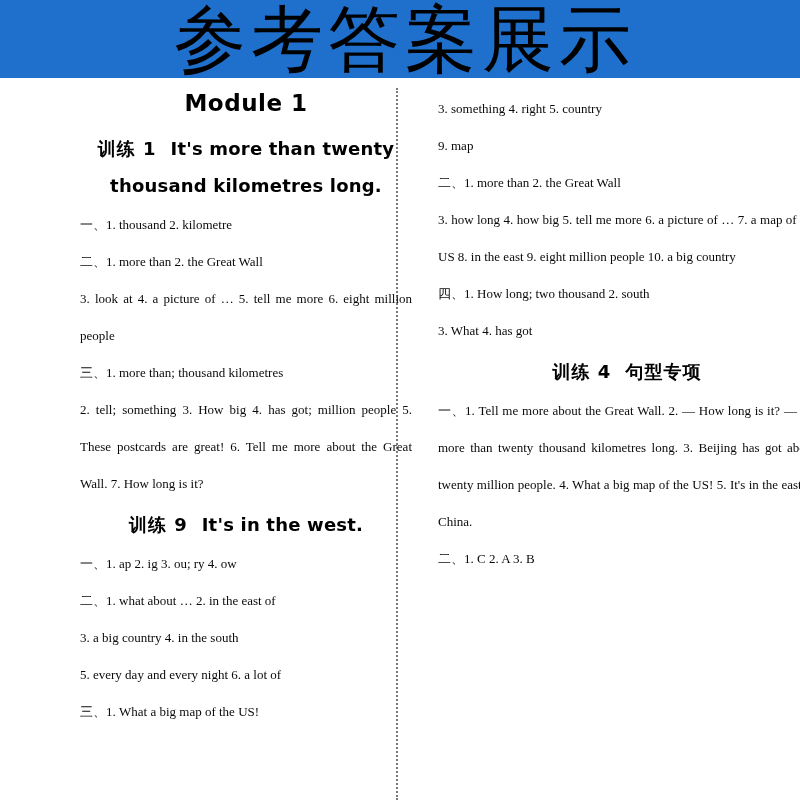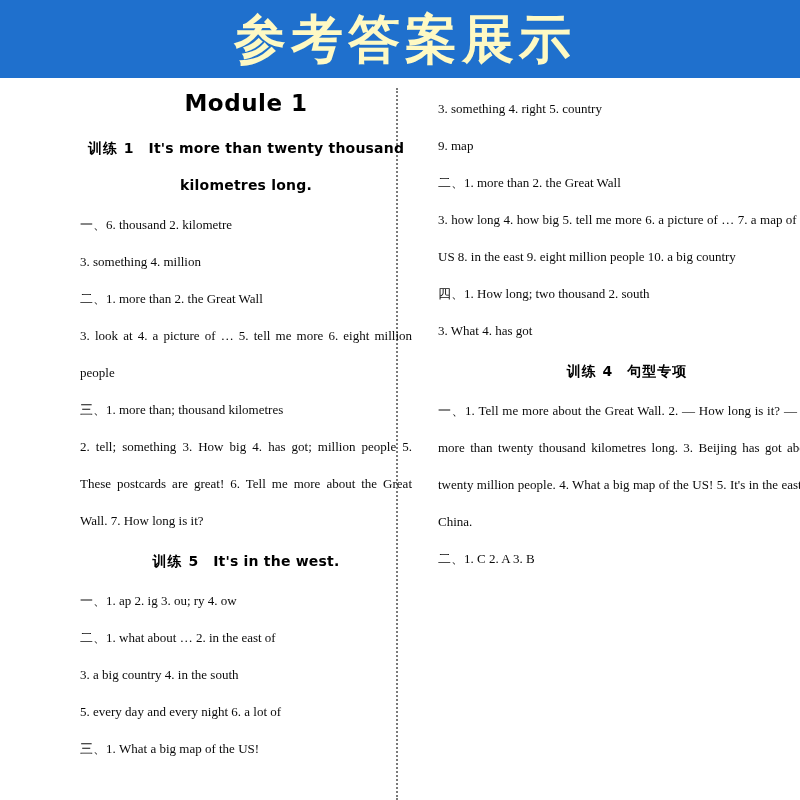--- a/index.html
+++ b/index.html
@@ -26,24 +26,24 @@
     left: 0;
     top: 0;
     width: 800px;
     height: 78px;
     background: #1f70cd;
     display: flex;
     align-items: center;
     justify-content: center;
   }
   #banner-title {
-    color: #fef9c3;
+    color: #000000;
     font-family: "DejaVu Sans", sans-serif;
-    font-weight: bold;
-    font-size: 52px;
+    font-weight: normal;
+    font-size: 72px;
     letter-spacing: 5px;
     line-height: 1;
     padding-left: 10px;
     white-space: nowrap;
   }
 
   
   #columns {
     position: absolute;
     left: 0;
@@ -84,21 +84,21 @@
     font-weight: bold;
     font-size: 23px;
     text-align: center;
     color: #000;
     margin: 0 0 14px 0;
     letter-spacing: 0.5px;
   }
   .drill-title {
     font-family: "DejaVu Sans", sans-serif;
     font-weight: bold;
-    font-size: 14px;
+    font-size: 18px;
     text-align: center;
     color: #000;
     line-height: 37px;
     margin: 4px 0 2px 0;
     letter-spacing: 0.2px;
   }
   .drill-title .cn {
     letter-spacing: 1px;
   }
   .drill-title .gap {
@@ -133,29 +133,28 @@
   <div id="columns">
 
     <div class="column left">
 
       <div class="module-title">Module 1</div>
 
       <div class="drill-title">
         <span class="cn">训练 1</span><span class="gap"></span><span>It's more than twenty thousand kilometres long.</span>
       </div>
 
-      <p class="ans">一、6.   thousand        2.   kilometre</p>
-      <p class="ans nojust">3. something   4. million</p>
+      <p class="ans">一、1.   thousand        2.   kilometre</p>
       <p class="ans">二、1.  more than    2.  the Great Wall</p>
       <p class="ans">3. look at   4. a picture of …    5. tell me more   6. eight million people</p>
       <p class="ans nojust">三、1.  more than; thousand kilometres</p>
       <p class="ans">2. tell; something   3. How big   4. has got; million people   5. These postcards are great!   6. Tell me more about the Great Wall.   7. How long is it?</p>
 
       <div class="drill-title">
-        <span class="cn">训练 5</span><span class="gap"></span><span>It's in the west.</span>
+        <span class="cn">训练 9</span><span class="gap"></span><span>It's in the west.</span>
       </div>
 
       <p class="ans nojust">一、1. ap   2. ig   3. ou; ry   4. ow</p>
       <p class="ans">二、1. what about …    2. in the east of</p>
       <p class="ans">3. a big country    4. in the south</p>
       <p class="ans">5. every day and every night   6. a lot of</p>
       <p class="ans">三、1. What a big map of the US!</p>
 
     </div>
 

